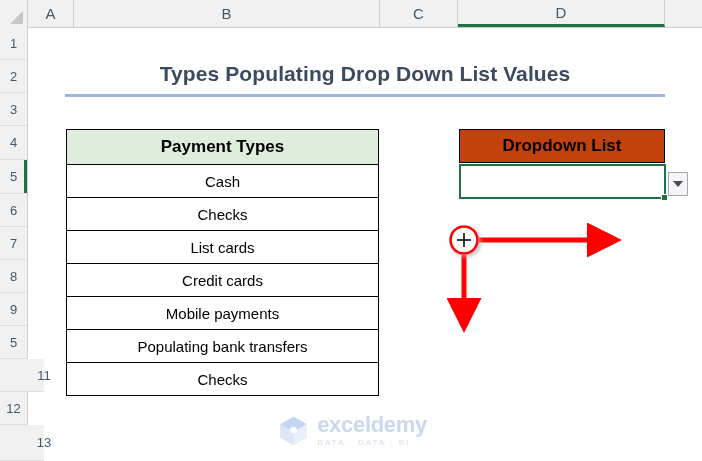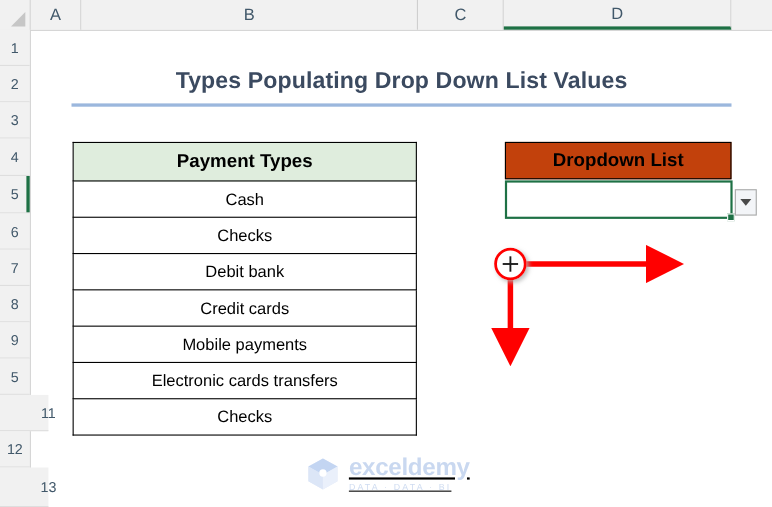--- a/index.html
+++ b/index.html
@@ -129,21 +129,21 @@
     border-width:6px 5px 0 5px;
     border-color:#4a4a4a transparent transparent transparent;
   }
 
   
   .ann{position:absolute;left:0;top:0;width:702px;height:461px;pointer-events:none;}
 
   
   .wm{
     position:absolute;left:277px;top:410px;width:150px;height:40px;
-    display:flex;align-items:center;gap:7px;opacity:1;text-decoration:underline;
+    display:flex;align-items:center;gap:7px;opacity:1;
   }
   .wm-text{display:flex;flex-direction:column;line-height:1;}
   .wm-name{font-size:22px;font-weight:bold;color:#c9d8f0;letter-spacing:-0.3px;}
   .wm-tag{font-size:8px;color:#cfdcf1;letter-spacing:2.0px;margin-top:3px;}
 </style>
 </head>
 <body>
 
 <div id="sheet">
 
@@ -218,30 +218,30 @@
         <tr>
       <td class="hdr">Payment Types</td>
     </tr>
     <tr>
           <td>Cash</td>
         </tr>
     <tr>
           <td>Checks</td>
         </tr>
     <tr>
-          <td>Debit bank</td>
+          <td>List cards</td>
         </tr>
     <tr>
           <td>Credit cards</td>
         </tr>
     <tr>
           <td>Mobile payments</td>
         </tr>
     <tr>
-          <td>Electronic cards transfers</td>
+          <td>Populating bank transfers</td>
         </tr>
     <tr>
           <td>Checks</td>
         </tr>
   </tbody>
     </table>
 
   <div class="dd-header">Dropdown List</div>
   <div class="dd-cell"></div>
   <div class="dd-fill"></div>

